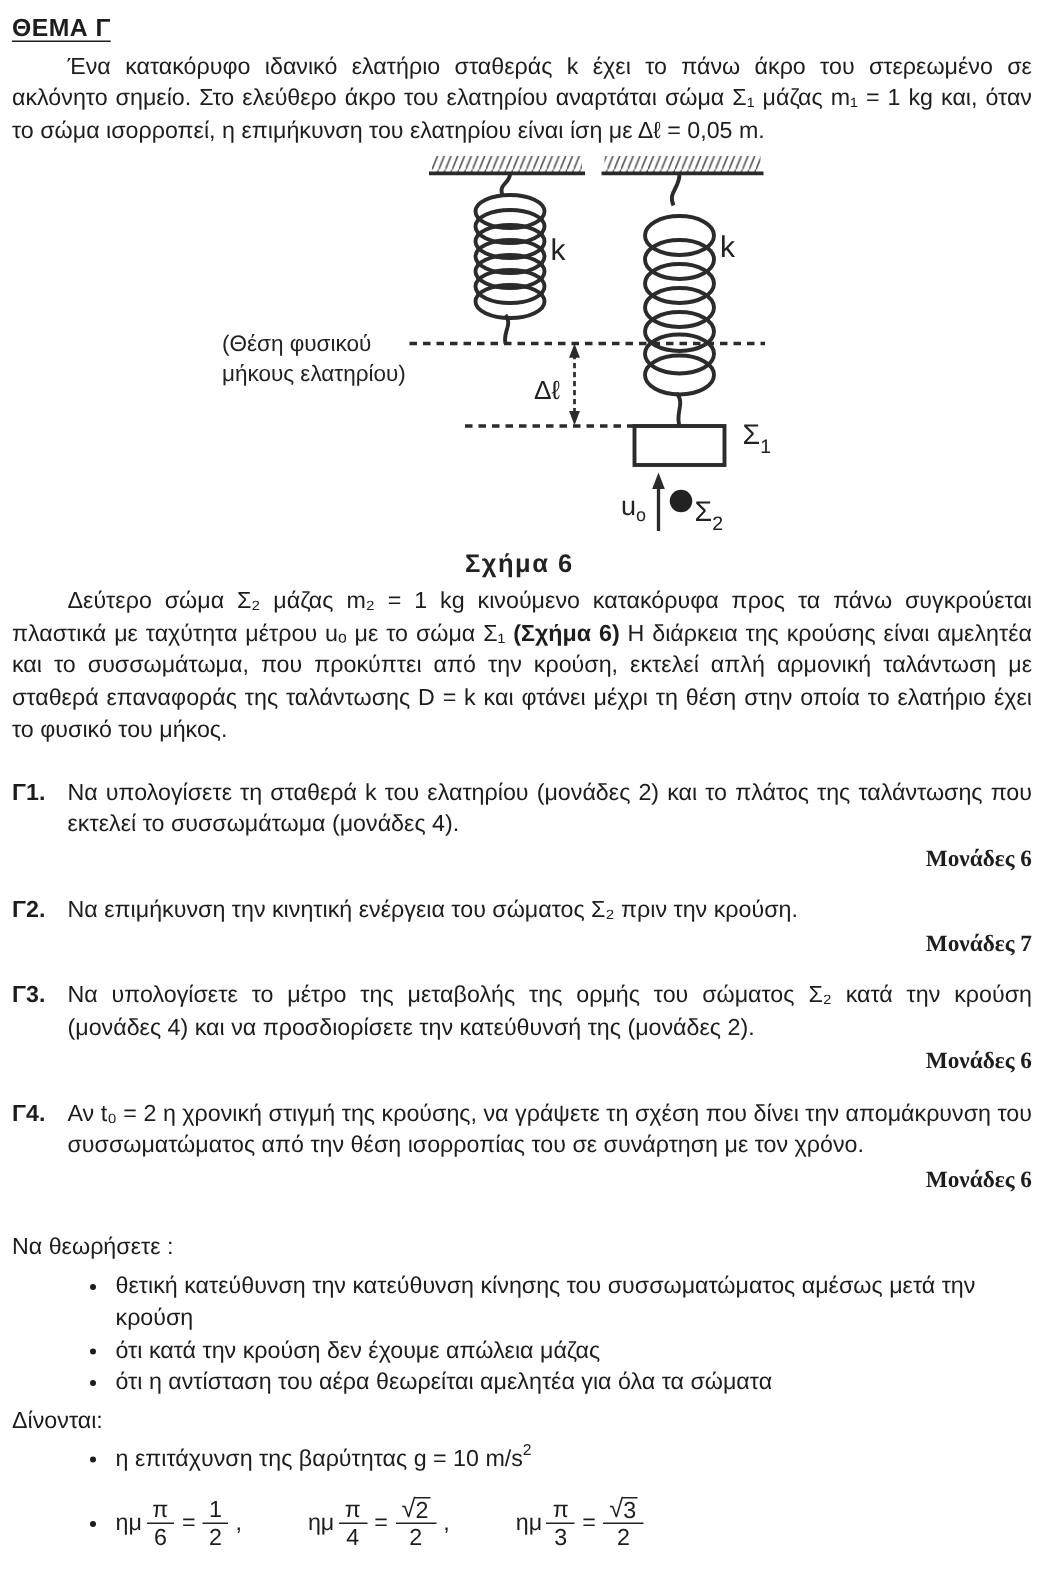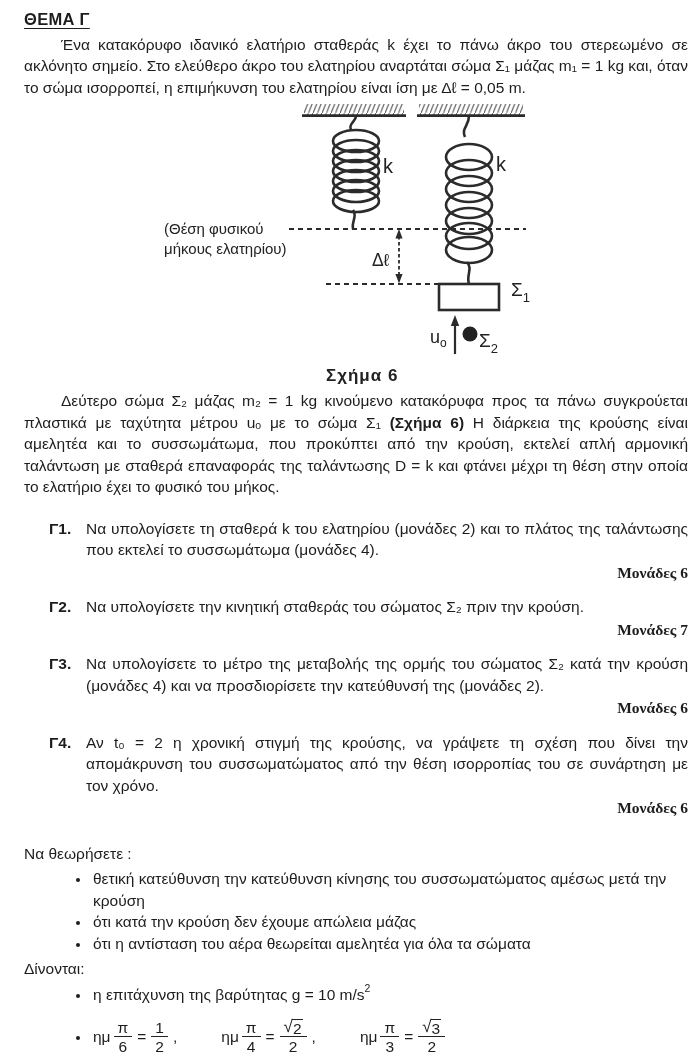--- a/index.html
+++ b/index.html
@@ -4,38 +4,38 @@
 <style>
   html,body { margin:0; padding:0; background:#ffffff; }
   body {
     width:700px; height:1063px;
     font-family:"Liberation Sans","DejaVu Sans",sans-serif;
     color:#1d1d1d;
     font-size:15.5px;
     line-height:21.5px;
     -webkit-font-smoothing:antialiased;
   }
-  .page { width:700px; box-sizing:border-box; padding:9px 12px 0 24px; }
+  .page { width:700px; box-sizing:border-box; padding:9px 12px 0 8px; }
 
   .title {
     font-size:16.5px; font-weight:bold; text-decoration:underline;
     text-underline-offset:3px; margin:0 0 3px 0; letter-spacing:.3px;
   }
   p { margin:0; }
   .just { text-align:justify; }
   .indent { text-indent:37px; }
 
   
   .figure-wrap { position:relative; height:292px; margin:0; }
   .figure-svg { position:absolute; left:112px; top:0; }
   .figure-svg text { font-family:"Liberation Sans","DejaVu Sans",sans-serif; fill:#222; }
 
   
   .questions { margin-top:20px; }
-  .q-row { display:flex; align-items:flex-start;margin-left:25px; }
+  .q-row { display:flex; align-items:flex-start; }
   .q-label { width:37px; flex:0 0 37px; font-weight:bold; }
   .q-text { flex:1; text-align:justify; }
   .q-points { text-align:right; font-weight:bold; margin:1px 0 13px 0;font-family:Liberation Serif, serif; }
 
   
   ul.dots { margin:4px; padding:0 0 0 63px; }
   ul.dots li { margin:0; padding-left:2px; }
   ul.dots li::marker { color:#1d1d1d; font-size:14px; }
 
   .section-head { margin-top:24px; }
@@ -153,21 +153,21 @@
   <div class="questions">
 
     <div class="q-row">
       <div class="q-label">Γ1.</div>
       <div class="q-text">Να υπολογίσετε τη σταθερά k του ελατηρίου (μονάδες 2) και το πλάτος της ταλάντωσης που εκτελεί το συσσωμάτωμα (μονάδες 4).</div>
     </div>
     <div class="q-points">Μονάδες 6</div>
 
     <div class="q-row">
       <div class="q-label">Γ2.</div>
-      <div class="q-text">Να υπολογίσετε την κινητική σταθεράς του σώματος Σ₂ πριν την κρούση.</div>
+      <div class="q-text">Να επιμήκυνση την κινητική ενέργεια του σώματος Σ₂ πριν την κρούση.</div>
     </div>
     <div class="q-points">Μονάδες 7</div>
 
     <div class="q-row">
       <div class="q-label">Γ3.</div>
       <div class="q-text">Να υπολογίσετε το μέτρο της μεταβολής της ορμής του σώματος Σ₂ κατά την κρούση (μονάδες 4) και να προσδιορίσετε την κατεύθυνσή της (μονάδες 2).</div>
     </div>
     <div class="q-points">Μονάδες 6</div>
 
     <div class="q-row">

